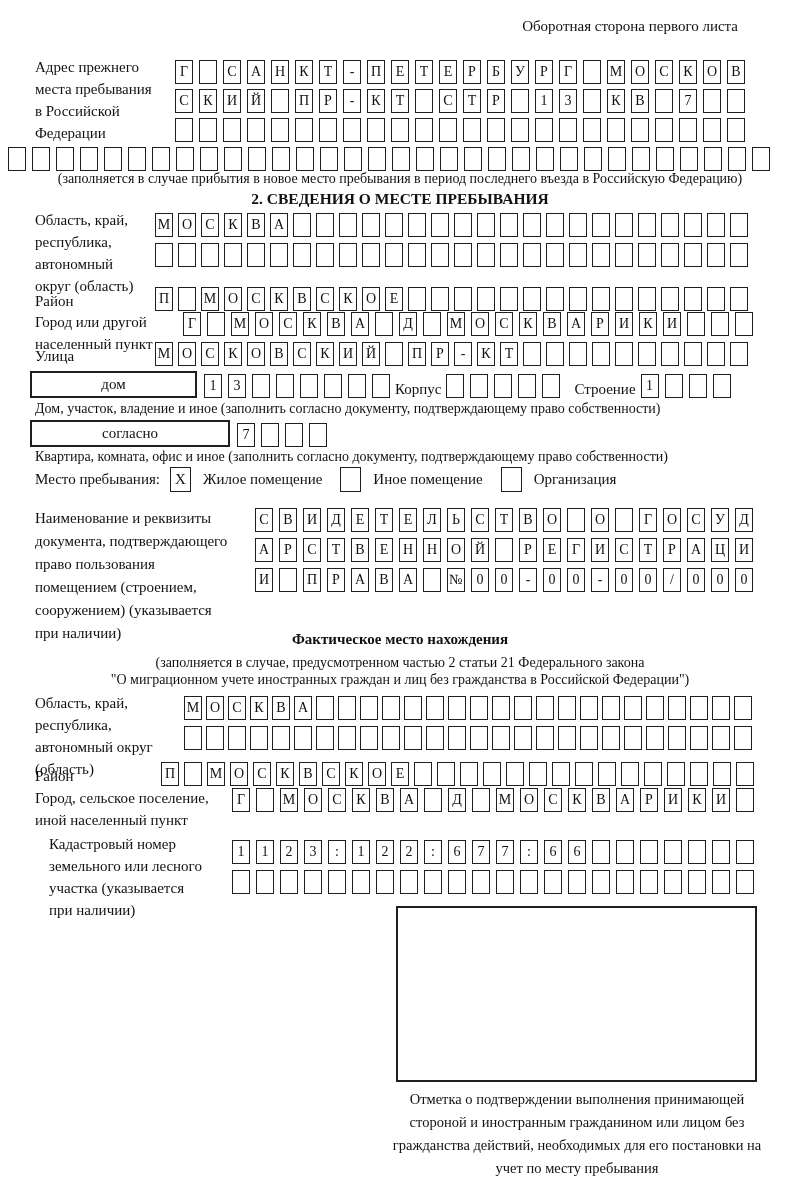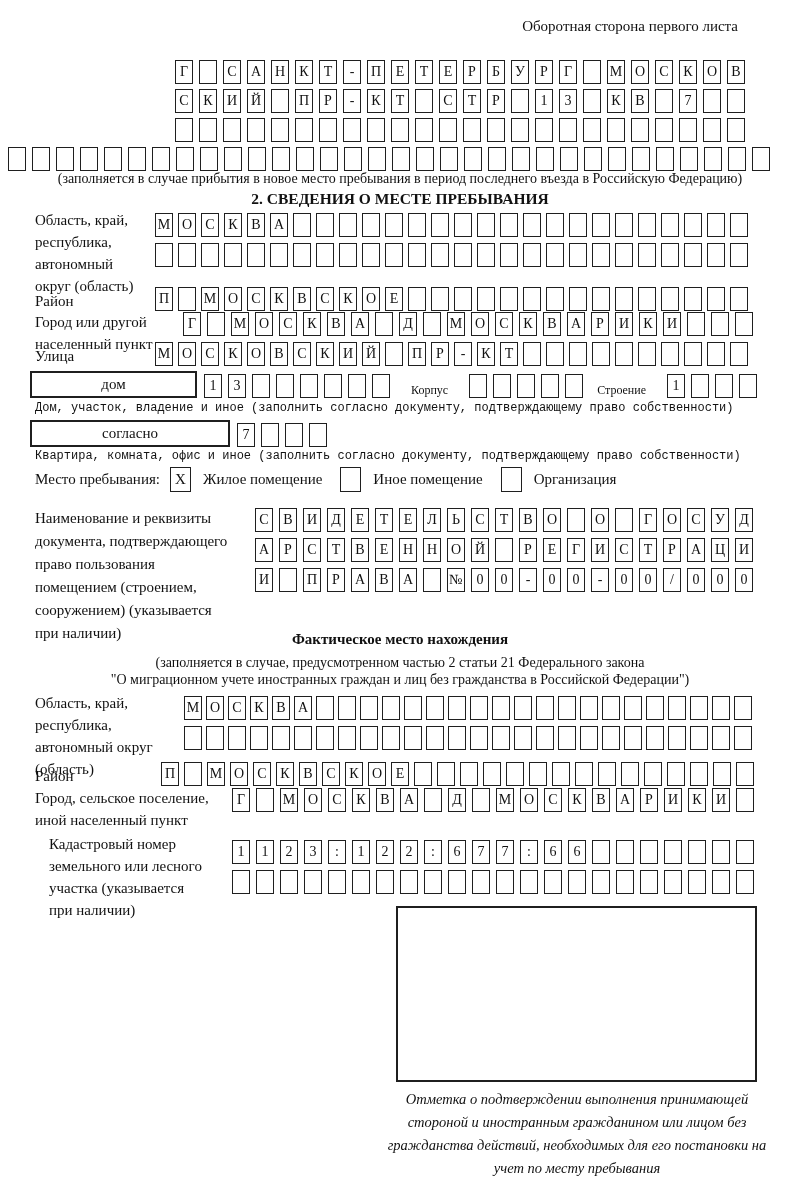--- a/index.html
+++ b/index.html
@@ -17,35 +17,39 @@
     font-size:14px;background:#fff;
   }
   .cb{width:21px;flex:0 0 21px;height:25px;font-size:15px;}
   .cnote{position:absolute;left:0;right:0;text-align:center;font-size:14px;}
   .stitle{position:absolute;left:0;right:0;text-align:center;font-size:15.5px;font-weight:bold;}
   .bigbox{
     box-sizing:border-box;border:2px solid #1f1f1f;height:27px;
     display:flex;align-items:center;justify-content:center;font-size:15px;background:#fff;
   }
   .hrow{position:absolute;display:flex;align-items:flex-end;}
-  .inlab{font-size:12px;margin:0 21px;}
-  .lnote{position:absolute;font-size:12px;font-family:Liberation Mono, monospace;}
+  .inlab{font-size:15px;margin:0 5px;}
+  .lnote{position:absolute;font-size:14px;}
   .stay-row{position:absolute;display:flex;align-items:center;font-size:15px;}
   .stay-row .cell{margin:0 12px 0 10px;}
   .stay-row .sp{margin-left:18px;}
   .stampbox{position:absolute;box-sizing:border-box;border:2px solid #1f1f1f;background:#fff;}
-  .stampcap{position:absolute;text-align:center;font-size:14.5px;line-height:23px;font-style:italic;}
+  .stampcap{position:absolute;text-align:center;font-size:14.5px;line-height:23px;}
 </style>
 </head>
 <body>
 
 <div class="page">
 
   <div class="hnote">Оборотная сторона первого листа</div>
 
+  <div class="flabel" style="left:35px;top:56px;width:142px">Адрес прежнего
+места пребывания
+в Российской
+Федерации</div>
   <div class="cellrow g6" style="left:175px;top:60px">
       <div class="cell">Г</div>
       <div class="cell"></div>
       <div class="cell">С</div>
       <div class="cell">А</div>
       <div class="cell">Н</div>
       <div class="cell">К</div>
       <div class="cell">Т</div>
       <div class="cell">-</div>
       <div class="cell">П</div>

